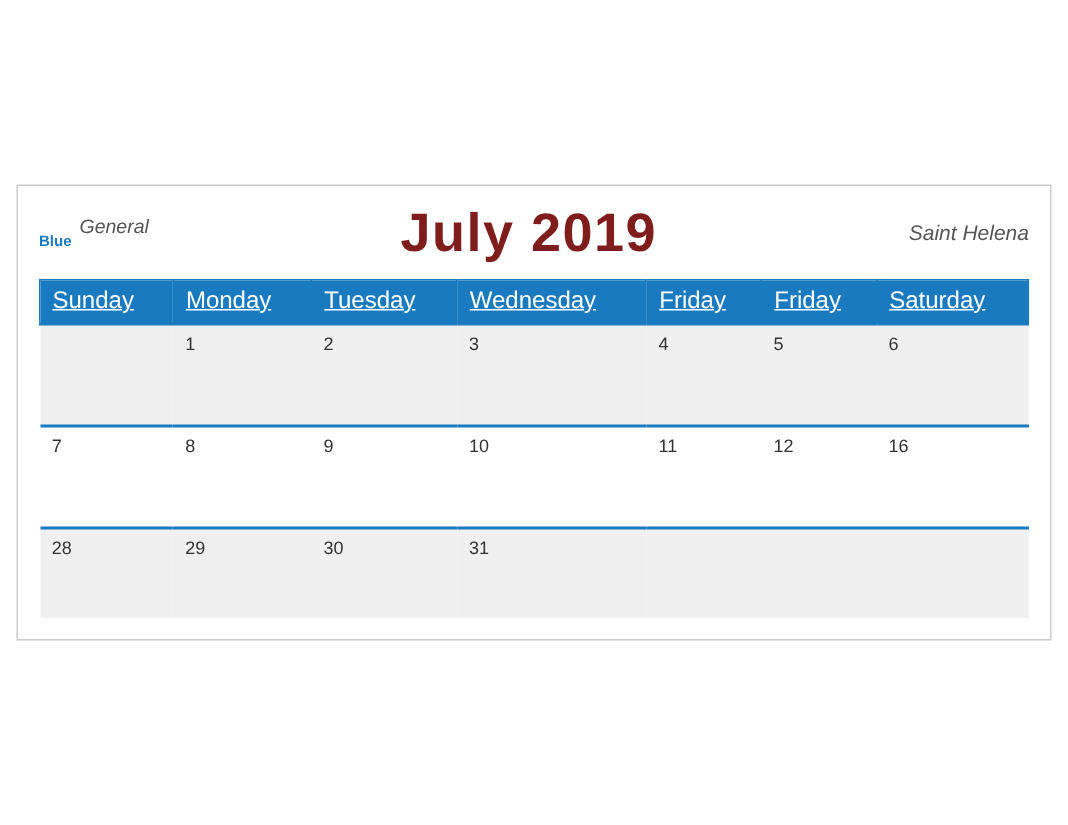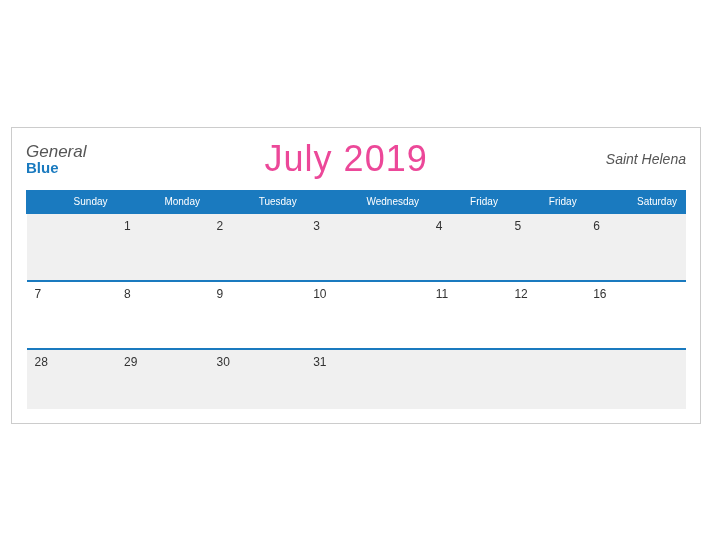--- a/index.html
+++ b/index.html
@@ -23,55 +23,57 @@
       align-items: center;
       justify-content: space-between;
       margin-bottom: 10px;
     }
     .logo {
       display: flex;
       flex-direction: column;
       line-height: 1;
     }
     .logo-general {
-      font-size: 17px;
+      font-size: 13px;
       color: #555;
       font-style: italic;
+      margin-left: 27px;
     }
     .logo-blue {
-      font-size: 15px;
+      font-size: 10px;
       color: #1a7abf;
       font-weight: bold;
     }
     .month-title {
       font-size: 36px;
-      font-weight: normal;
-      color: #ec4899;
+      font-weight: bold;
+      color: #7f1d1d;
       letter-spacing: 1px;
     }
     .location {
       font-size: 14px;
       color: #555;
       font-style: italic;
       text-align: right;
     }
     table {
       width: 100%;
       border-collapse: collapse;
     }
     thead tr {
       background-color: #1a7abf;
     }
     thead th {
       color: #fff;
-      font-size: 10px;
+      font-size: 16px;
       font-weight: normal;
       padding: 5px 8px;
-      text-align: right;
+      text-align: left;
       border: 1px solid #1a7abf;
+      text-decoration: underline;
     }
     tbody tr {
       height: 68px;
       vertical-align: top;
     }
     tbody tr:nth-child(odd) {
       background-color: #f0f0f0;
     }
     tbody tr:nth-child(even) {
       background-color: #ffffff;

